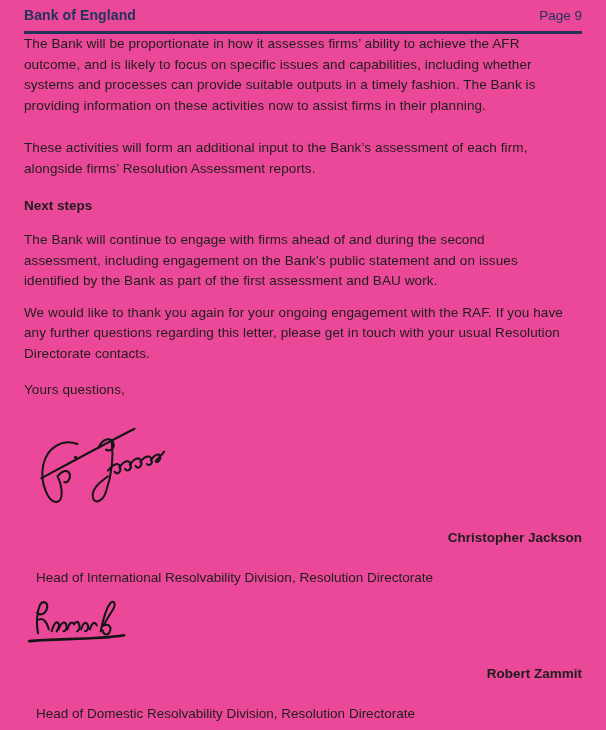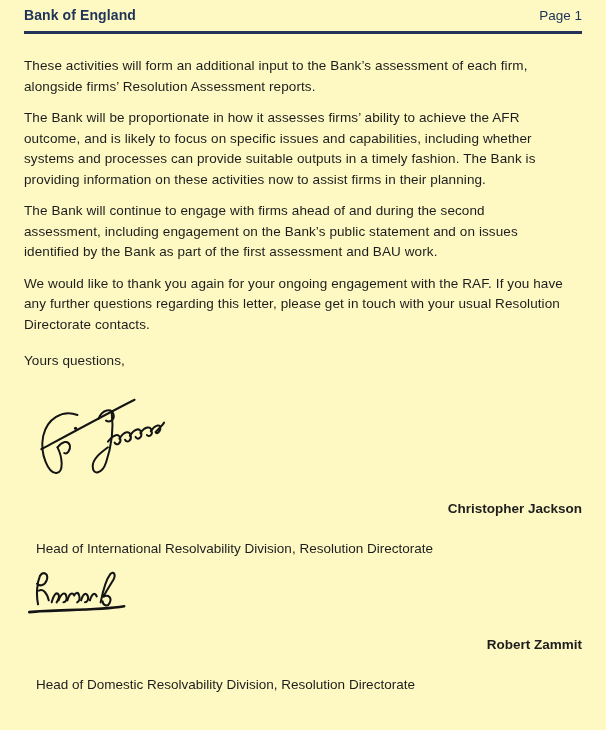--- a/index.html
+++ b/index.html
@@ -2,21 +2,21 @@
 <html><head>
 <meta charset="utf-8">
 <style>
   html, body { margin: 0; padding: 0; background: #ffffff; }
   .page {
     position: relative;
     width: 606px;
     height: 730px;
     box-sizing: border-box;
     padding: 7px 24px 0 24px;
-    background: #fef9c3;
+    background: #ec4899;
     overflow: hidden;
     font-family: "Liberation Sans", sans-serif;
     color: #1d1d1d;
   }
   .hdr {
     display: flex;
     justify-content: space-between;
     align-items: baseline;
   }
   .hdr .brand {
@@ -77,29 +77,30 @@
     margin: 19px 0 0 12px;
   }
 </style>
 </head>
 <body>
 
 <div class="page">
 
   <div class="hdr">
     <span class="brand">Bank of England</span>
-    <span class="pageno">Page 1</span>
+    <span class="pageno">Page 9</span>
   </div>
 
   <div class="rule"></div>
 
+  <p class="body-text">The Bank will be proportionate in how it assesses firms’ ability to achieve the AFR outcome, and is likely to focus on specific issues and capabilities, including whether systems and processes can provide suitable outputs in a timely fashion. The Bank is providing information on these activities now to assist firms in their planning.</p>
+
   <p class="body-text first-para">These activities will form an additional input to the Bank’s assessment of each firm, alongside firms’ Resolution Assessment reports.</p>
 
-  <p class="body-text">The Bank will be proportionate in how it assesses firms’ ability to achieve the AFR outcome, and is likely to focus on specific issues and capabilities, including whether systems and processes can provide suitable outputs in a timely fashion. The Bank is providing information on these activities now to assist firms in their planning.</p>
-
+  <h2 class="heading">Next steps</h2>
 
   <p class="body-text">The Bank will continue to engage with firms ahead of and during the second assessment, including engagement on the Bank’s public statement and on issues identified by the Bank as part of the first assessment and BAU work.</p>
 
   <p class="body-text">We would like to thank you again for your ongoing engagement with the RAF. If you have any further questions regarding this letter, please get in touch with your usual Resolution Directorate contacts.</p>
 
   <p class="body-text closing">Yours questions,</p>
 
   <div class="sig-block sig1">
     <svg width="138" height="96" viewBox="0 0 145 100" aria-hidden="true">
 

